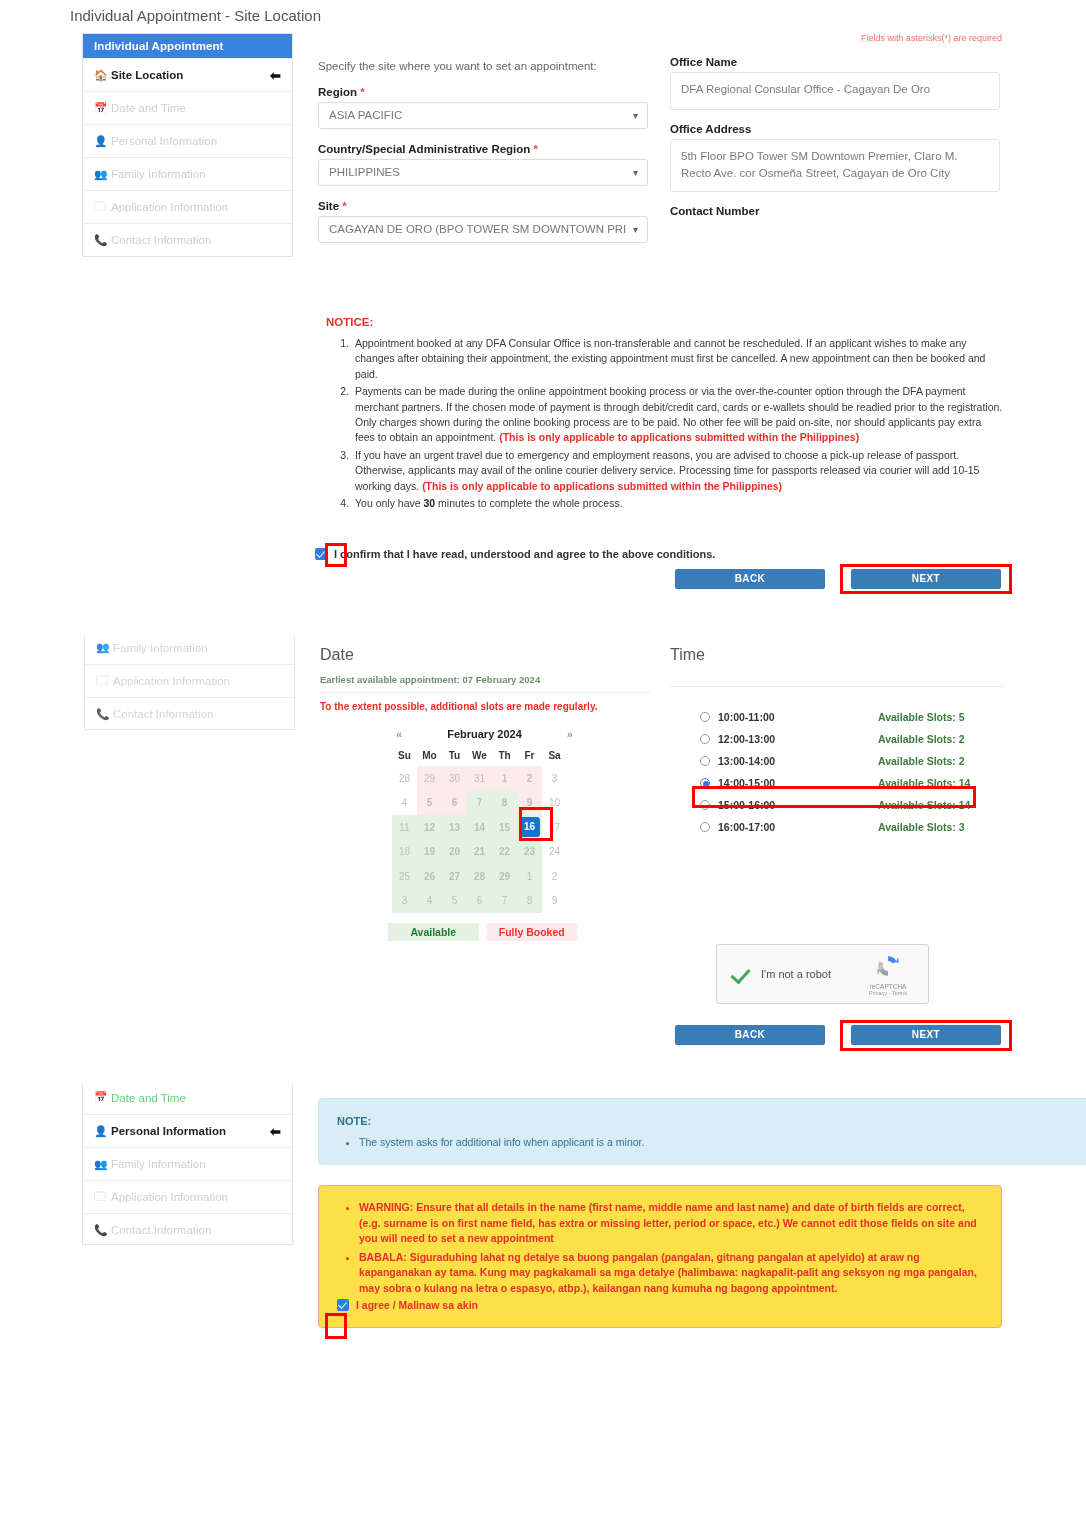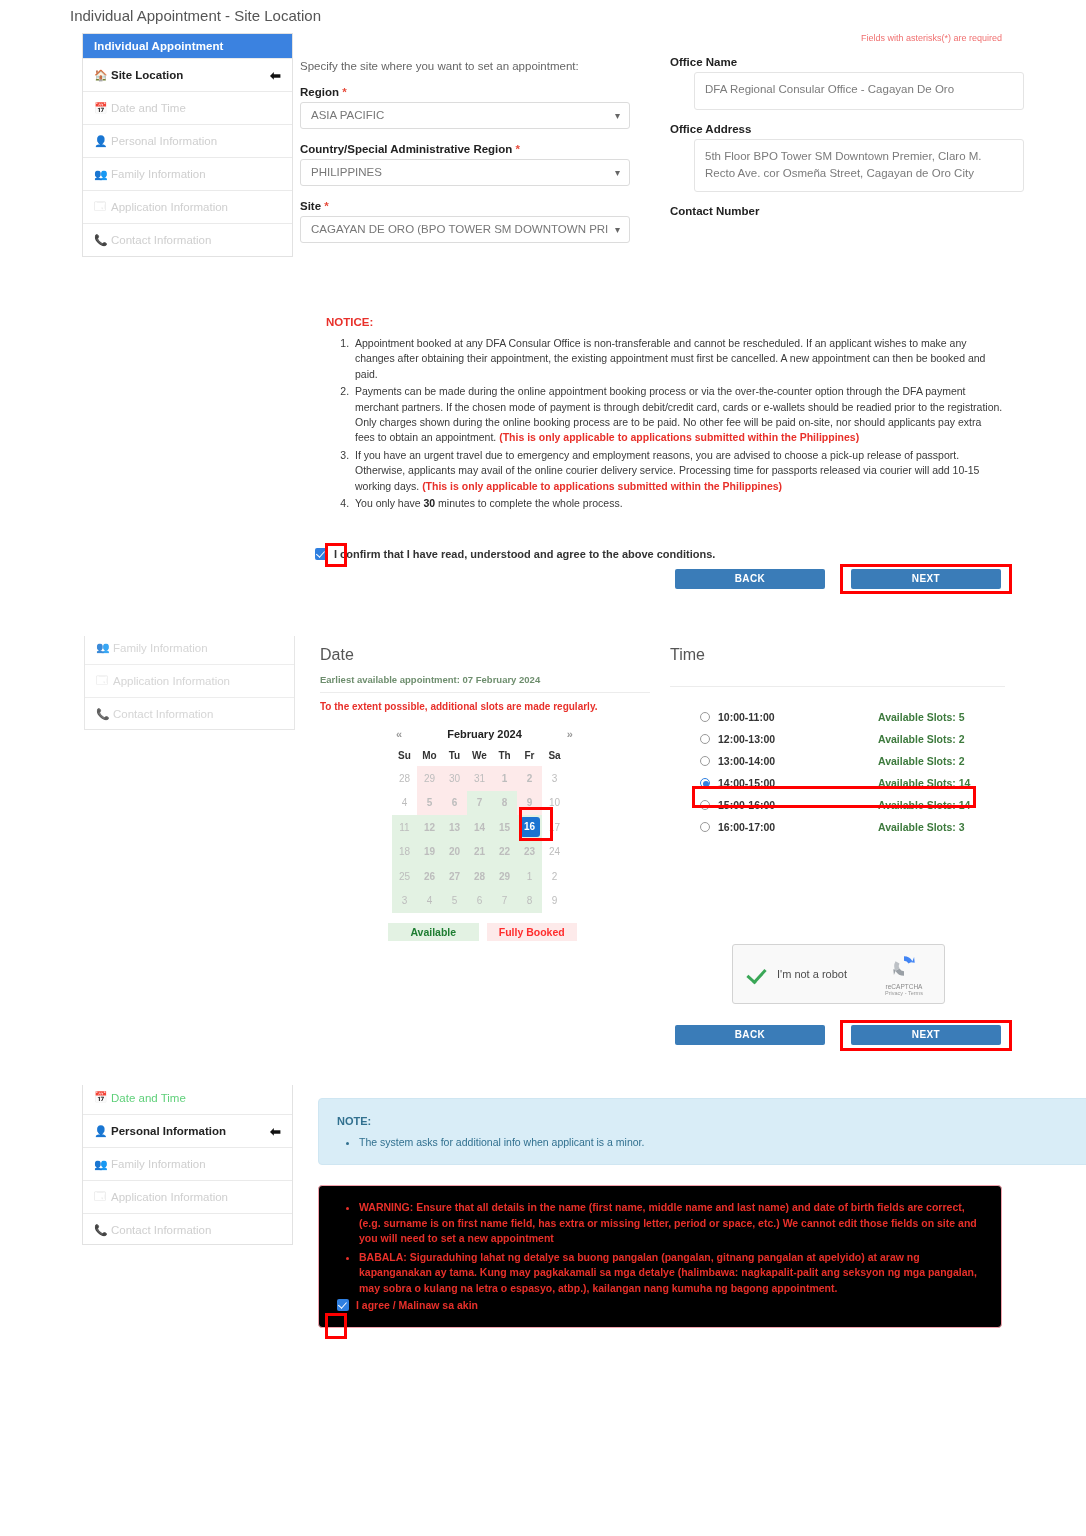--- a/index.html
+++ b/index.html
@@ -73,21 +73,20 @@
     position:absolute; right:9px; top:0; line-height:25px;
     color:#666; font-size:10px;
   }
   .ro {
     border:1px solid #e4e4e4; border-radius:3px;
     background:#fff;
     font-size:11.5px; color:#7b7b7b;
     padding:8px 10px;
     width:330px;
     line-height:17px;
-    margin-left:24px;
   }
   .hint { font-size:11.5px; color:#666; }
 
   
   .notice-title { color:#e8302a; font-weight:bold; font-size:11.5px; }
   ol.notice { margin:8px 0 0 0; padding-left:26px; font-size:10.5px; color:#3a3a3a; line-height:15.4px; }
   ol.notice li { margin-bottom:2px; padding-left:3px; }
   .red-b { color:#e8302a; font-weight:bold; }
   .bold { font-weight:bold; color:#222; }
 
@@ -178,21 +177,21 @@
 
   
   .note-box {
     background:#d9edf7; border:1px solid #cfe6f2; border-radius:4px;
     padding:16px 18px;
   }
   .note-box .nt { font-size:11px; font-weight:bold; color:#31708f; }
   .note-box ul { margin:9px 0 0 0; padding-left:22px; }
   .note-box li { font-size:10.5px; color:#31708f; }
   .warn-box {
-    background:#000000; border:1px solid #f2a0ab; border-radius:4px;
+    background:#fde047; border:1px solid #f2a0ab; border-radius:4px;
     padding:14px 18px 16px 18px;
   }
   .warn-box ul { margin:0; padding-left:22px; }
   .warn-box li {
     font-size:10.5px; color:#e8302a; font-weight:bold; line-height:15.5px;
     margin-bottom:3px;
   }
   .agree-row { display:flex; align-items:center; margin-top:0; }
   .agree-row .lbl { font-size:10.5px; font-weight:bold; color:#e8302a; }
 </style>
@@ -230,21 +229,21 @@
   <div class="sb-item">
     <span class="ic">🗔</span>
     <span>Application Information</span>
   </div>
   <div class="sb-item">
     <span class="ic">📞</span>
     <span>Contact Information</span>
   </div>
 </div>
 
-<div class="panel" style="left:300px; top:60px;">
+<div class="panel" style="left:318px; top:60px;">
   <div class="hint">Specify the site where you want to set an appointment:</div>
 
   <div style="margin-top:14px;">
     <div class="field-label">
       <span>Region</span><span class="star"> *</span>
     </div>
     <div class="sel">
       <span>ASIA PACIFIC</span>
       <span class="chev">▾</span>
     </div>
@@ -443,21 +442,21 @@
       </div>
       <div class="time-row">
         <span class="radio"></span>
         <span class="tl">16:00-17:00</span>
         <span class="slots">Available Slots: 3</span>
       </div>
     </div>
 </div>
 <div class="hl" style="left:692px; top:786px; width:284px; height:22px;"></div>
 
-<div class="panel recap" style="left:716px; top:944px;margin-left:16px;">
+<div class="panel recap" style="left:716px; top:944px;">
   <span class="rc-check"></span>
   <span class="rc-text">I'm not a robot</span>
   <span class="rc-brand">
     <svg width="26" height="26" viewBox="0 0 40 40">
       <path d="M20 5 a15 15 0 0 1 13 7.5 l-6 3.5 a8 8 0 0 0 -7 -4 z" fill="#4285f4"></path>
       <path d="M33 12.5 l2.5 -6.5 l1 9 l-8.5 -1 z" fill="#4285f4"></path>
       <path d="M20 35 a15 15 0 0 1 -13 -7.5 l6 -3.5 a8 8 0 0 0 7 4 z" fill="#9aa0a6"></path>
       <path d="M7 27.5 l-2.5 6.5 l-1 -9 l8.5 1 z" fill="#9aa0a6"></path>
       <path d="M7 27.5 a15 15 0 0 1 0 -15 l6 3.5 a8 8 0 0 0 0 8 z" fill="#bdc1c6"></path>
     </svg>

